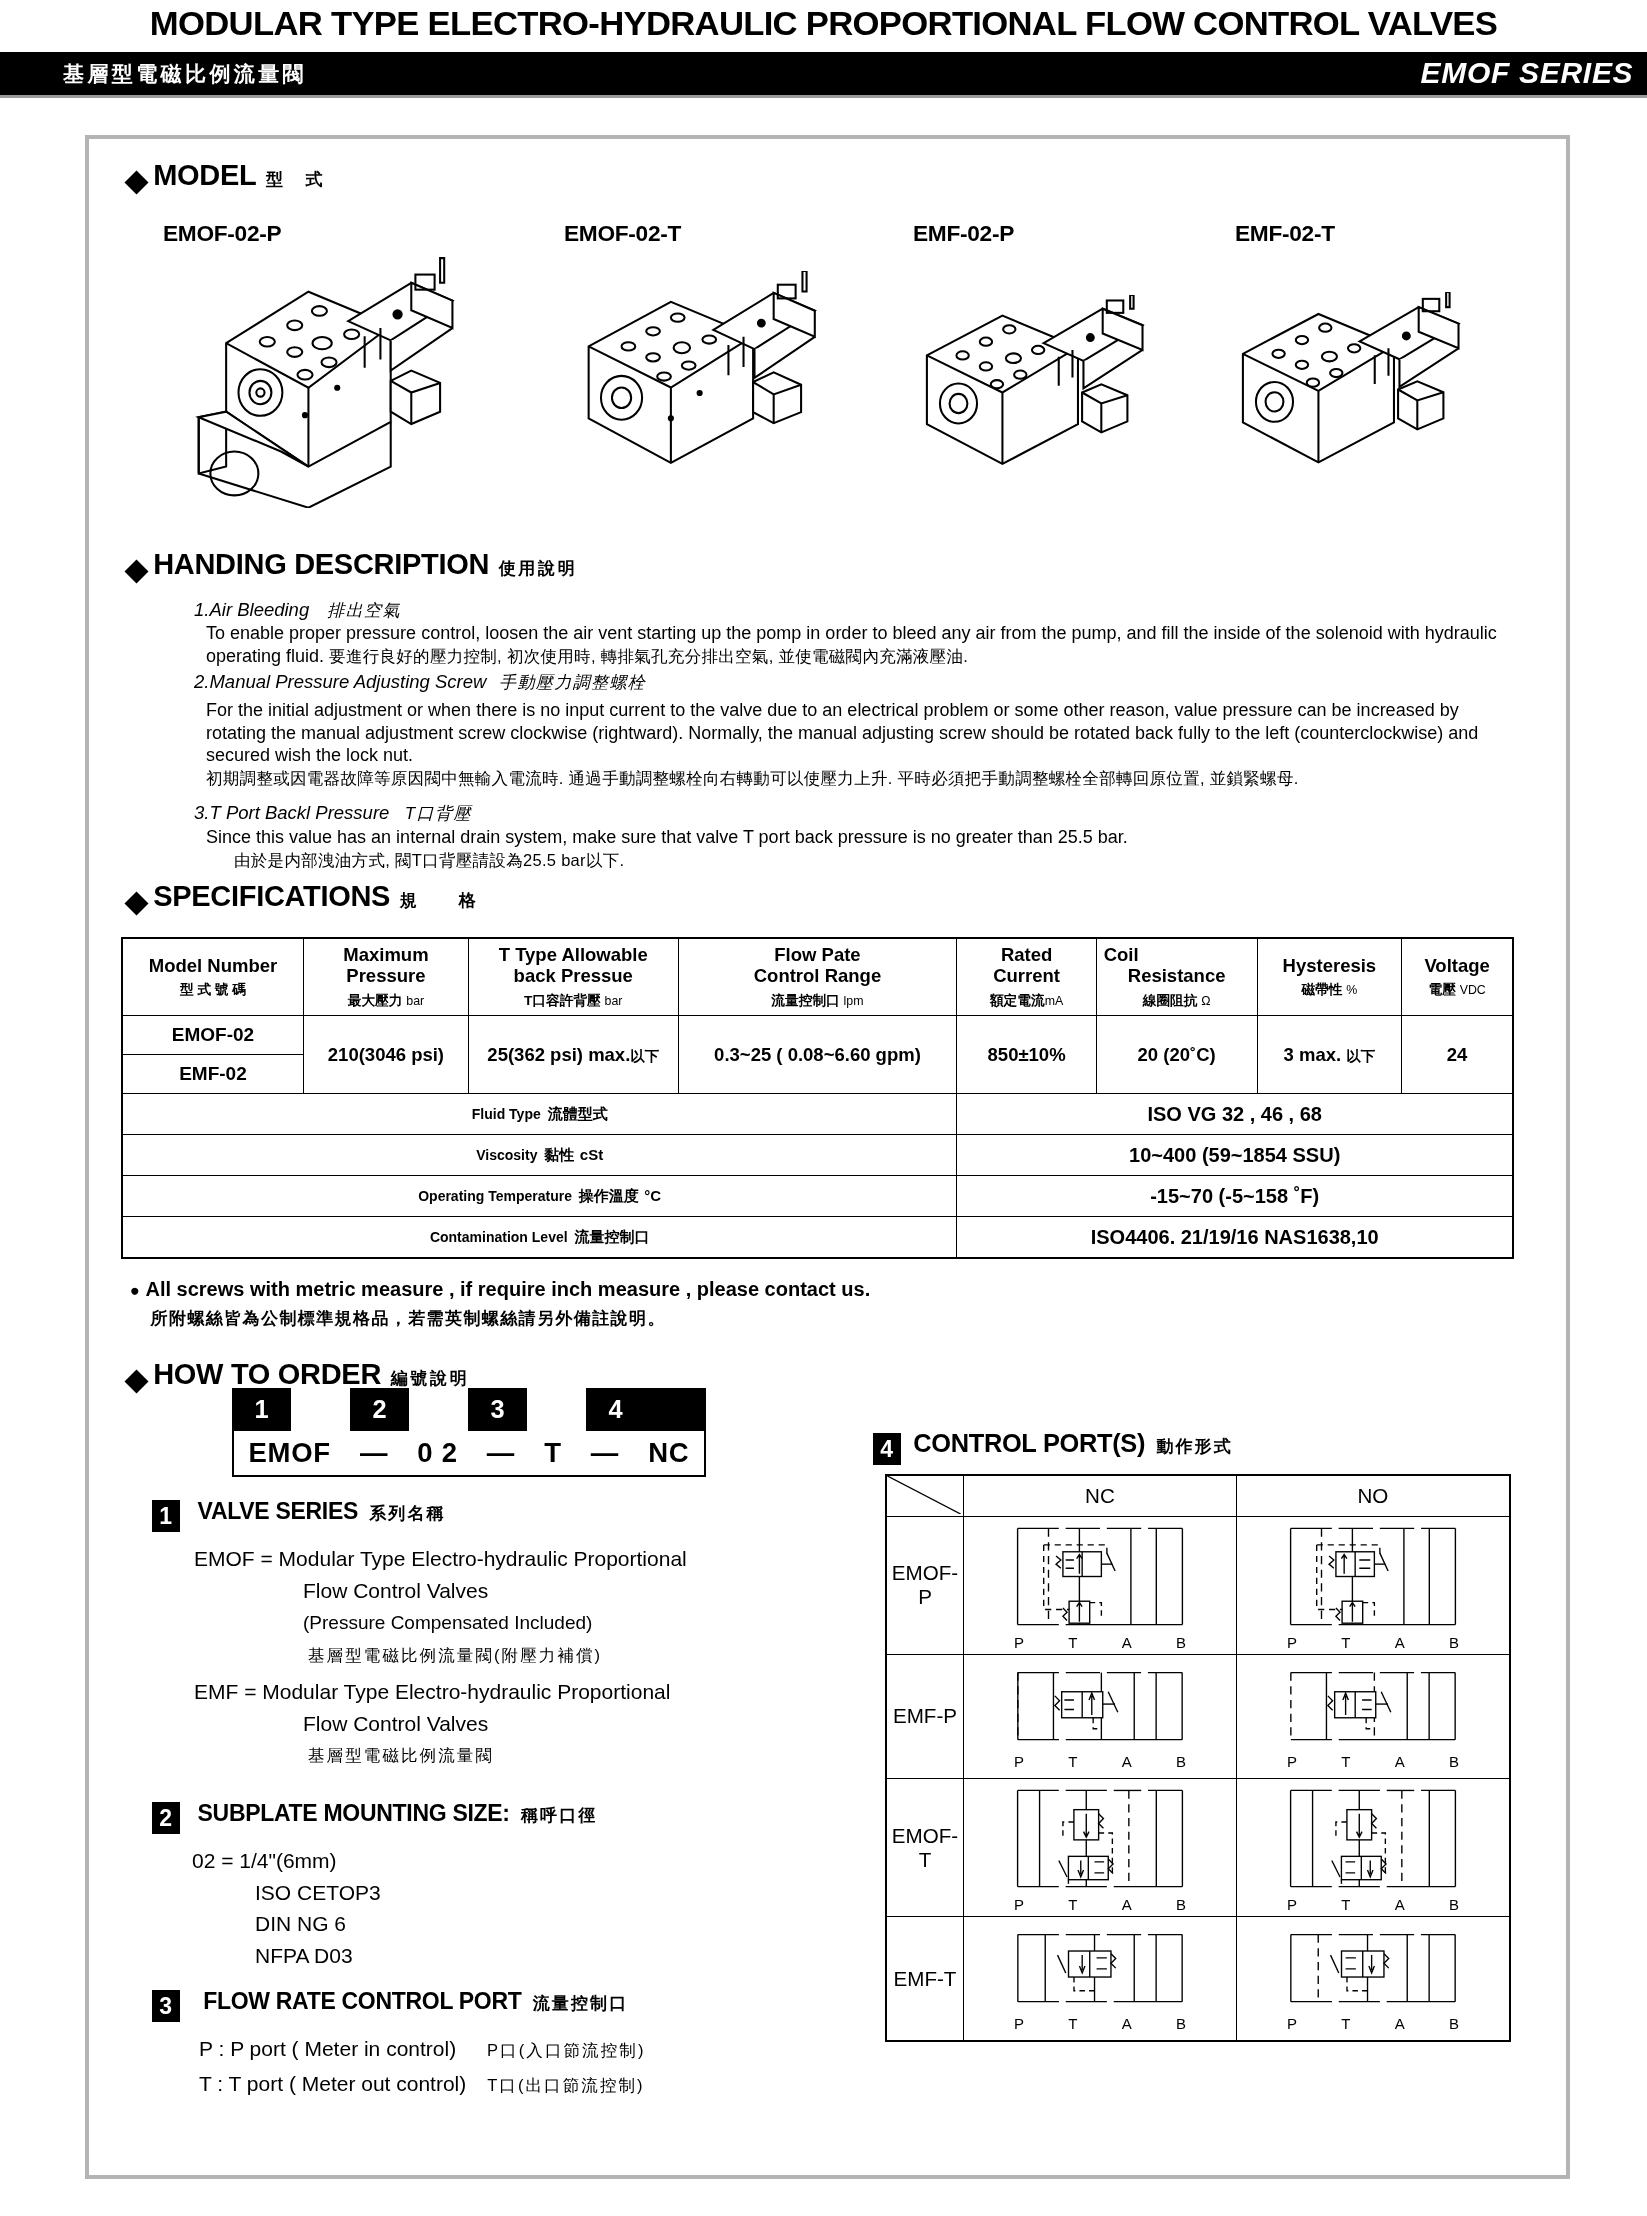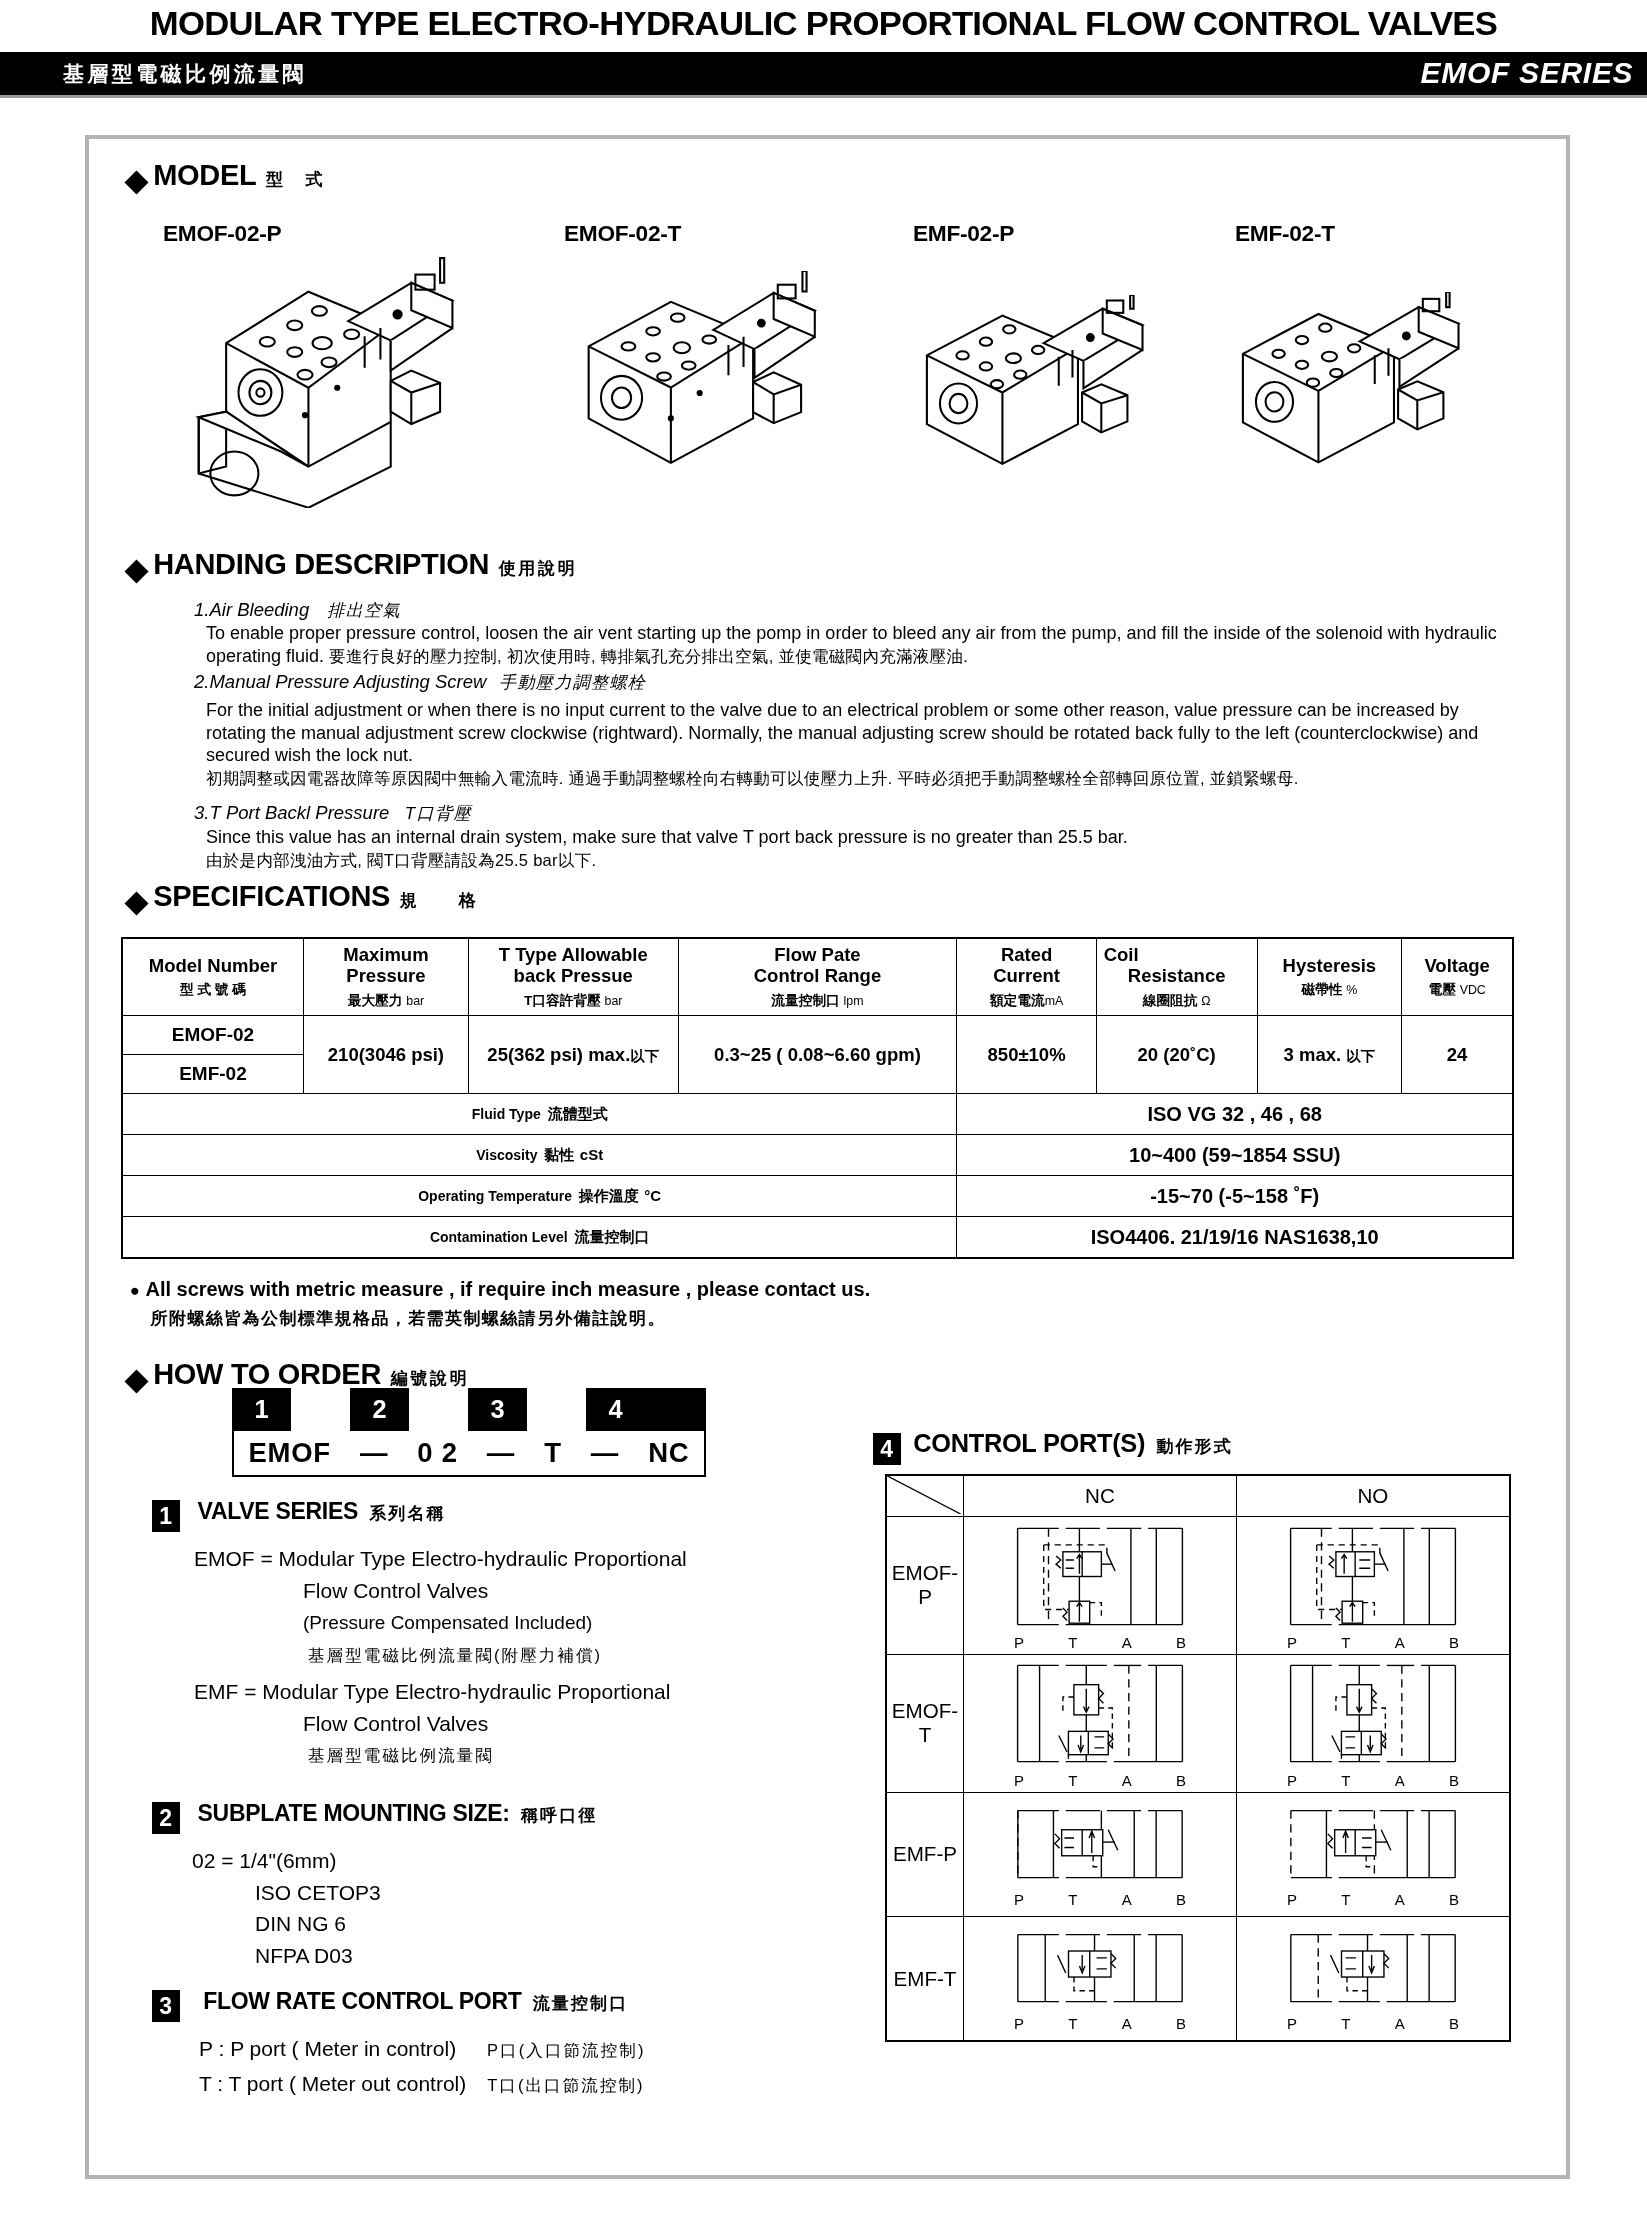--- a/index.html
+++ b/index.html
@@ -270,21 +270,21 @@
     <span>For the initial adjustment or when there is no input current to the valve due to an electrical problem or some other reason, value pressure can be increased by rotating the manual adjustment screw clockwise (rightward). Normally, the manual adjusting screw should be rotated back fully to the left (counterclockwise) and secured wish the lock nut.</span>
     <span class="cn" style="display:block;">初期調整或因電器故障等原因閥中無輸入電流時. 通過手動調整螺栓向右轉動可以使壓力上升. 平時必須把手動調整螺栓全部轉回原位置, 並鎖緊螺母.</span>
   </div>
 
   <div class="hd-item" style="left:194px;top:802px;">
     <span class="hd-num">3.</span><span class="hd-num">T Port Backl Pressure</span>
     <span class="hd-cn" style="margin-left:12.4px;">T口背壓</span>
   </div>
   <div class="hd-body" style="left:206px;top:826px;width:1304px;">
     <span>Since this value has an internal drain system, make sure that valve T port back pressure is no greater than 25.5 bar.</span>
-    <span class="cn" style="display:block;">由於是内部洩油方式, 閥T口背壓請設為25.5 bar以下.</span>
+    <span class="cn" style="display:block;margin-left:28px;">由於是内部洩油方式, 閥T口背壓請設為25.5 bar以下.</span>
   </div>
 
   <div class="sec-h" style="left:128px;top:880px;">
     <span class="dia"></span><span class="en">SPECIFICATIONS</span><span class="cn">規　　格</span>
   </div>
 
   <table class="spec">
     <tbody>
         <tr>
       <td class="hd" style="width:169px;">
@@ -527,20 +527,89 @@
         <div class="ports">
           <span>P</span>
           <span>T</span>
           <span>A</span>
           <span>B</span>
         </div>
       </td>
     </tr>
 
     <tr>
+      <td class="rlbl">EMF-P</td>
+      <td class="cell">
+        <svg width="206" height="89" viewBox="0 0 300 130">
+          <g fill="none" stroke="#000" stroke-width="2">
+            <path d="M30 14 H90"></path>
+                <path d="M100 14 H150"></path>
+                <path d="M160 14 H210"></path>
+                <path d="M220 14 H270"></path>
+            <path d="M30 14 V112"></path>
+                <path d="M270 14 V112"></path>
+            <path d="M30 112 H90"></path>
+                <path d="M100 112 H270"></path>
+            <path d="M30 14 V112" stroke-dasharray="12 8"></path>
+            <path d="M82 14 V112"></path>
+            <path d="M152 14 V112"></path>
+            <path d="M200 14 V112"></path>
+                <path d="M232 14 V112"></path>
+            <rect x="94" y="42" width="60" height="38" fill="#fff"></rect>
+            <path d="M124 42 V80"></path>
+            <path d="M138 76 V48 M134 54 L138 44 L142 54"></path>
+            <path d="M98 54 H112 M98 68 H112"></path>
+            <path d="M84 48 l7 7 l-7 7 l7 7"></path>
+            <path d="M154 60 H172"></path>
+            <path d="M162 42 L176 72"></path>
+            <path d="M140 80 V96 H152" stroke-dasharray="8 6"></path>
+          </g>
+        </svg>
+        <div class="ports">
+          <span>P</span>
+          <span>T</span>
+          <span>A</span>
+          <span>B</span>
+        </div>
+      </td>
+      <td class="cell">
+        <svg width="206" height="89" viewBox="0 0 300 130">
+          <g fill="none" stroke="#000" stroke-width="2">
+            <path d="M30 14 H90"></path>
+                <path d="M100 14 H150"></path>
+                <path d="M160 14 H210"></path>
+                <path d="M220 14 H270"></path>
+            <path d="M30 14 V112" stroke-dasharray="12 8"></path>
+                <path d="M270 14 V112"></path>
+            <path d="M30 112 H90"></path>
+                <path d="M100 112 H270"></path>
+            <path d="M82 14 V112"></path>
+            <path d="M152 14 V112" stroke-dasharray="12 8"></path>
+            <path d="M200 14 V112"></path>
+                <path d="M232 14 V112"></path>
+            <rect x="94" y="42" width="60" height="38" fill="#fff"></rect>
+            <path d="M124 42 V80"></path>
+            <path d="M110 76 V48 M106 54 L110 44 L114 54"></path>
+            <path d="M134 54 H148 M134 68 H148"></path>
+            <path d="M84 48 l7 7 l-7 7 l7 7"></path>
+            <path d="M154 60 H172"></path>
+            <path d="M162 42 L176 72"></path>
+            <path d="M140 80 V96 H152" stroke-dasharray="8 6"></path>
+          </g>
+        </svg>
+        <div class="ports">
+          <span>P</span>
+          <span>T</span>
+          <span>A</span>
+          <span>B</span>
+        </div>
+      </td>
+    </tr>
+
+    <tr>
       <td class="rlbl">EMOF-T</td>
       <td class="cell">
         <svg width="206" height="113" viewBox="0 0 300 164">
           <g fill="none" stroke="#000" stroke-width="2">
             <path d="M30 12 H90"></path>
                 <path d="M100 12 H160"></path>
                 <path d="M170 12 H210"></path>
                 <path d="M220 12 H270"></path>
             <path d="M30 12 V152"></path>
                 <path d="M270 12 V152"></path>
@@ -605,89 +674,20 @@
         <div class="ports">
           <span>P</span>
           <span>T</span>
           <span>A</span>
           <span>B</span>
         </div>
       </td>
     </tr>
 
     <tr>
-      <td class="rlbl">EMF-P</td>
-      <td class="cell">
-        <svg width="206" height="89" viewBox="0 0 300 130">
-          <g fill="none" stroke="#000" stroke-width="2">
-            <path d="M30 14 H90"></path>
-                <path d="M100 14 H150"></path>
-                <path d="M160 14 H210"></path>
-                <path d="M220 14 H270"></path>
-            <path d="M30 14 V112"></path>
-                <path d="M270 14 V112"></path>
-            <path d="M30 112 H90"></path>
-                <path d="M100 112 H270"></path>
-            <path d="M30 14 V112" stroke-dasharray="12 8"></path>
-            <path d="M82 14 V112"></path>
-            <path d="M152 14 V112"></path>
-            <path d="M200 14 V112"></path>
-                <path d="M232 14 V112"></path>
-            <rect x="94" y="42" width="60" height="38" fill="#fff"></rect>
-            <path d="M124 42 V80"></path>
-            <path d="M138 76 V48 M134 54 L138 44 L142 54"></path>
-            <path d="M98 54 H112 M98 68 H112"></path>
-            <path d="M84 48 l7 7 l-7 7 l7 7"></path>
-            <path d="M154 60 H172"></path>
-            <path d="M162 42 L176 72"></path>
-            <path d="M140 80 V96 H152" stroke-dasharray="8 6"></path>
-          </g>
-        </svg>
-        <div class="ports">
-          <span>P</span>
-          <span>T</span>
-          <span>A</span>
-          <span>B</span>
-        </div>
-      </td>
-      <td class="cell">
-        <svg width="206" height="89" viewBox="0 0 300 130">
-          <g fill="none" stroke="#000" stroke-width="2">
-            <path d="M30 14 H90"></path>
-                <path d="M100 14 H150"></path>
-                <path d="M160 14 H210"></path>
-                <path d="M220 14 H270"></path>
-            <path d="M30 14 V112" stroke-dasharray="12 8"></path>
-                <path d="M270 14 V112"></path>
-            <path d="M30 112 H90"></path>
-                <path d="M100 112 H270"></path>
-            <path d="M82 14 V112"></path>
-            <path d="M152 14 V112" stroke-dasharray="12 8"></path>
-            <path d="M200 14 V112"></path>
-                <path d="M232 14 V112"></path>
-            <rect x="94" y="42" width="60" height="38" fill="#fff"></rect>
-            <path d="M124 42 V80"></path>
-            <path d="M110 76 V48 M106 54 L110 44 L114 54"></path>
-            <path d="M134 54 H148 M134 68 H148"></path>
-            <path d="M84 48 l7 7 l-7 7 l7 7"></path>
-            <path d="M154 60 H172"></path>
-            <path d="M162 42 L176 72"></path>
-            <path d="M140 80 V96 H152" stroke-dasharray="8 6"></path>
-          </g>
-        </svg>
-        <div class="ports">
-          <span>P</span>
-          <span>T</span>
-          <span>A</span>
-          <span>B</span>
-        </div>
-      </td>
-    </tr>
-
-    <tr>
       <td class="rlbl">EMF-T</td>
       <td class="cell">
         <svg width="206" height="89" viewBox="0 0 300 130">
           <g fill="none" stroke="#000" stroke-width="2">
             <path d="M30 14 H90"></path>
                 <path d="M100 14 H150"></path>
                 <path d="M160 14 H210"></path>
                 <path d="M220 14 H270"></path>
             <path d="M30 14 V112"></path>
                 <path d="M270 14 V112"></path>

